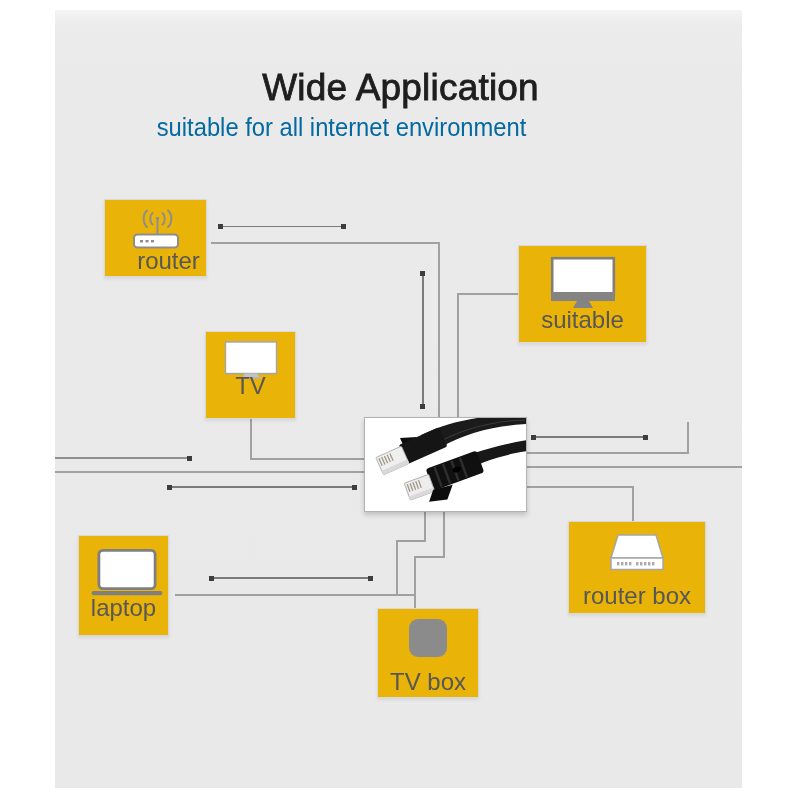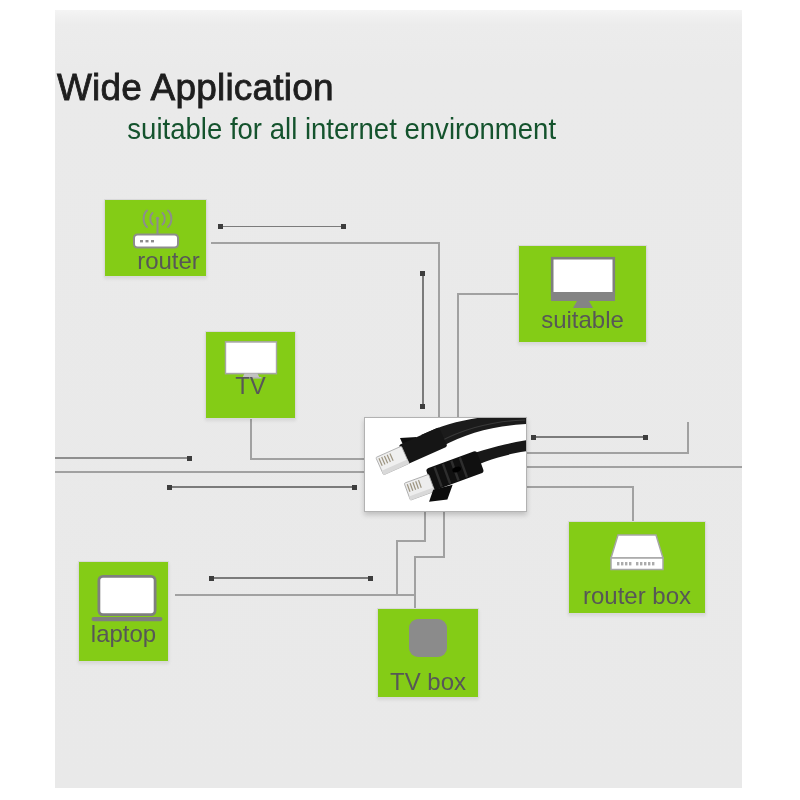--- a/index.html
+++ b/index.html
@@ -8,33 +8,33 @@
     background:#ffffff;
     font-family:"Liberation Sans", sans-serif;
   }
   .stage{position:absolute;left:0;top:0;width:800px;height:800px;filter:blur(0.55px);}
   .panel{
     position:absolute;left:55px;top:10px;width:687px;height:778px;
     background:linear-gradient(180deg,#f4f4f4 0px,#ececec 14px,#eaeaea 60px,#e9e9e9 100%);
   }
   .title{
     position:absolute;left:57px;top:68px;width:687px;
-    text-align:left;line-height:1.1;
+    text-align:center;line-height:1.1;
     font-size:37px;font-weight:400;color:#1e1e1e;
     -webkit-text-stroke:0.85px #1e1e1e;letter-spacing:0.2px;
   }
   .title span{display:inline-block;}
   .subtitle{
     position:absolute;left:55px;top:114px;width:574px;
     text-align:center;line-height:1.1;
-    font-size:29px;font-weight:400;color:#14532d;
+    font-size:25px;font-weight:400;color:#0369a1;
   }
   .subtitle span{display:inline-block;transform:scaleX(0.95);}
   .devbox{
-    position:absolute;background:#84cc16;border:1px solid #d9d9d9;
+    position:absolute;background:#eab308;border:1px solid #d9d9d9;
     box-shadow:0 2px 3px rgba(0,0,0,0.08);
     box-sizing:border-box;
   }
   .devbox .icon{position:absolute;left:50%;transform:translateX(-50%);}
   .devbox .lbl{
     position:absolute;left:0;right:0;text-align:center;
     font-size:24px;color:#575757;line-height:1;
   }
   .photobox{
     position:absolute;left:364px;top:417px;width:163px;height:95px;
@@ -142,21 +142,21 @@
     <div class="icon" style="top:9px;">
       <svg width="53" height="38" viewBox="0 0 53 38">
         <rect x="0.9" y="0.9" width="51.2" height="31.7" fill="#ffffff" stroke="#a6a6a6" stroke-width="1.6"></rect>
         <polygon points="20,32.6 33,32.6 35,36.6 18,36.6" fill="#c2c2c2"></polygon>
         <rect x="16" y="36" width="21" height="1.6" fill="#b5b5b5"></rect>
       </svg>
     </div>
     <div class="lbl" style="bottom:20px;">TV</div>
   </div>
 
-  <div class="devbox" style="left:78px;top:535px;width:91px;height:101px;margin-top:26px;">
+  <div class="devbox" style="left:78px;top:535px;width:91px;height:101px;">
     <div class="icon" style="top:13px;margin-left:3px;">
       <svg width="72" height="48" viewBox="0 0 72 48">
         <rect x="7.9" y="1.4" width="56.2" height="38.2" rx="4" fill="#ffffff" stroke="#7f7f7f" stroke-width="2.8"></rect>
         <rect x="0.5" y="42" width="71" height="4.2" rx="2.1" fill="#7f7f7f"></rect>
       </svg>
     </div>
     <div class="lbl" style="bottom:15px;">laptop</div>
   </div>
 
   <div class="devbox" style="left:568px;top:521px;width:138px;height:93px;">

